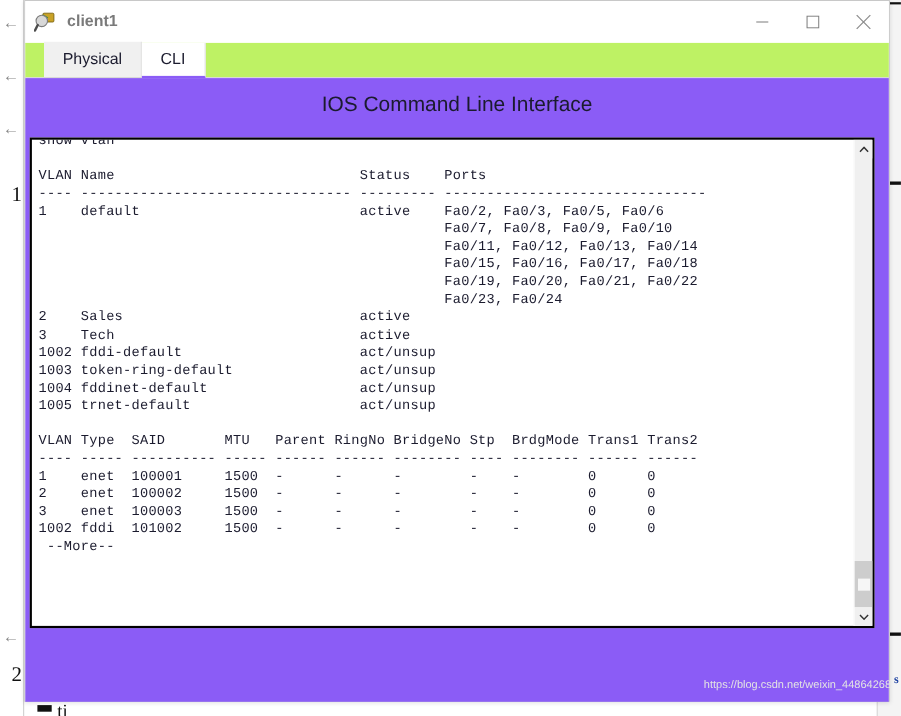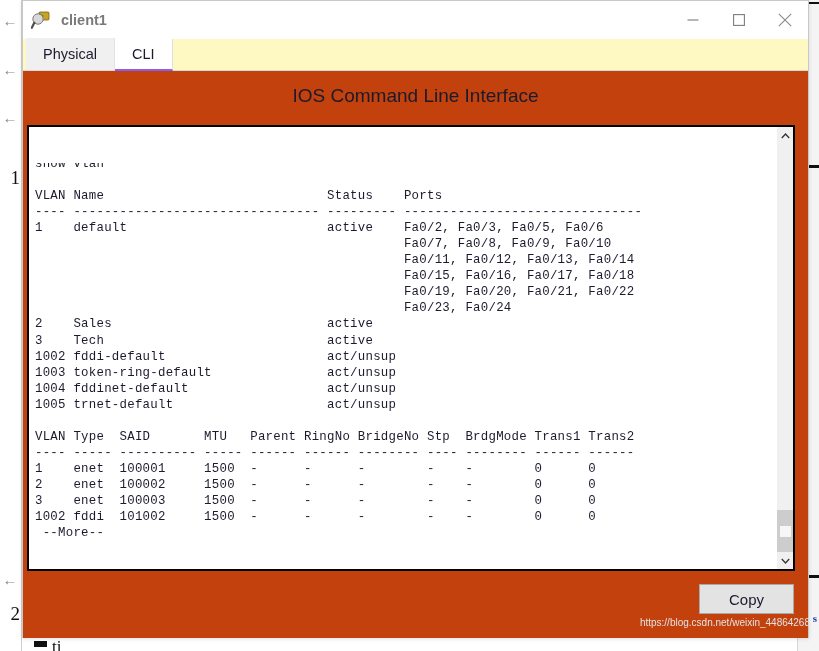--- a/index.html
+++ b/index.html
@@ -127,25 +127,25 @@
     align-items: center;
     justify-content: center;
     color: #808080;
   }
   .win-btn svg { display: block; }
 
   
   .tabstrip {
     position: relative;
     height: 32px;
-    background: #fef9c3;
+    background: #bef264;
     border-bottom: 1px solid #d8d8d8;
     display: flex;
     align-items: flex-end;
-    padding-left: 3px;
+    padding-left: 17px;
   }
   .tab {
     height: 32px;
     padding: 0 17px;
     display: flex;
     align-items: center;
     justify-content: center;
     font-size: 14.5px;
     color: #1b1b2e;
     background: #f0f0f0;
@@ -155,21 +155,21 @@
   .tab.active {
     background: #ffffff;
     border-right: 1px solid #e0e0e0;
     border-bottom: 2px solid #8b5cf6;
     margin-bottom: -1px;
   }
 
   
   .dlg-body {
     position: relative;
-    background: #c2410c;
+    background: #8b5cf6;
     height: 567px;
   }
   .panel-title {
     text-align: center;
     font-size: 19px;
     color: #1b1b2e;
     padding-top: 14px;
     padding-bottom: 10px;
     font-family: "Liberation Sans", sans-serif;
   }
@@ -184,21 +184,20 @@
     border: 2px solid #000000;
     background: #ffffff;
     overflow: hidden;
     display: flex;
   }
   .term-text {
     flex: 1 1 auto;
     padding: 1px 0 0 6px;
     overflow: hidden;
     position: relative;
-    margin-top: 36px;
   }
   pre.console {
     margin: 0;
     font-family: "Liberation Mono", "DejaVu Sans Mono", monospace;
     font-size: 12.4px;
     line-height: 16.05px;
     color: #1b1b2e;
     letter-spacing: 0.25px;
     white-space: pre;
     position: relative;
@@ -391,21 +390,18 @@
           </div>
           <div class="sb-arrow down">
             <svg width="9" height="6" viewBox="0 0 9 6">
                 <polyline points="0.8,1 4.5,5 8.2,1" fill="none" stroke="#333" stroke-width="1.3"></polyline>
               </svg>
           </div>
         </div>
       </div>
 
       <div class="btn-row">
-        <div class="btn">
-          <span>Copy</span>
-        </div>
       </div>
 
       <div class="watermark">https://blog.csdn.net/weixin_44864268</div>
     </div>
   </div>
 </div>
 
 </body></html>

